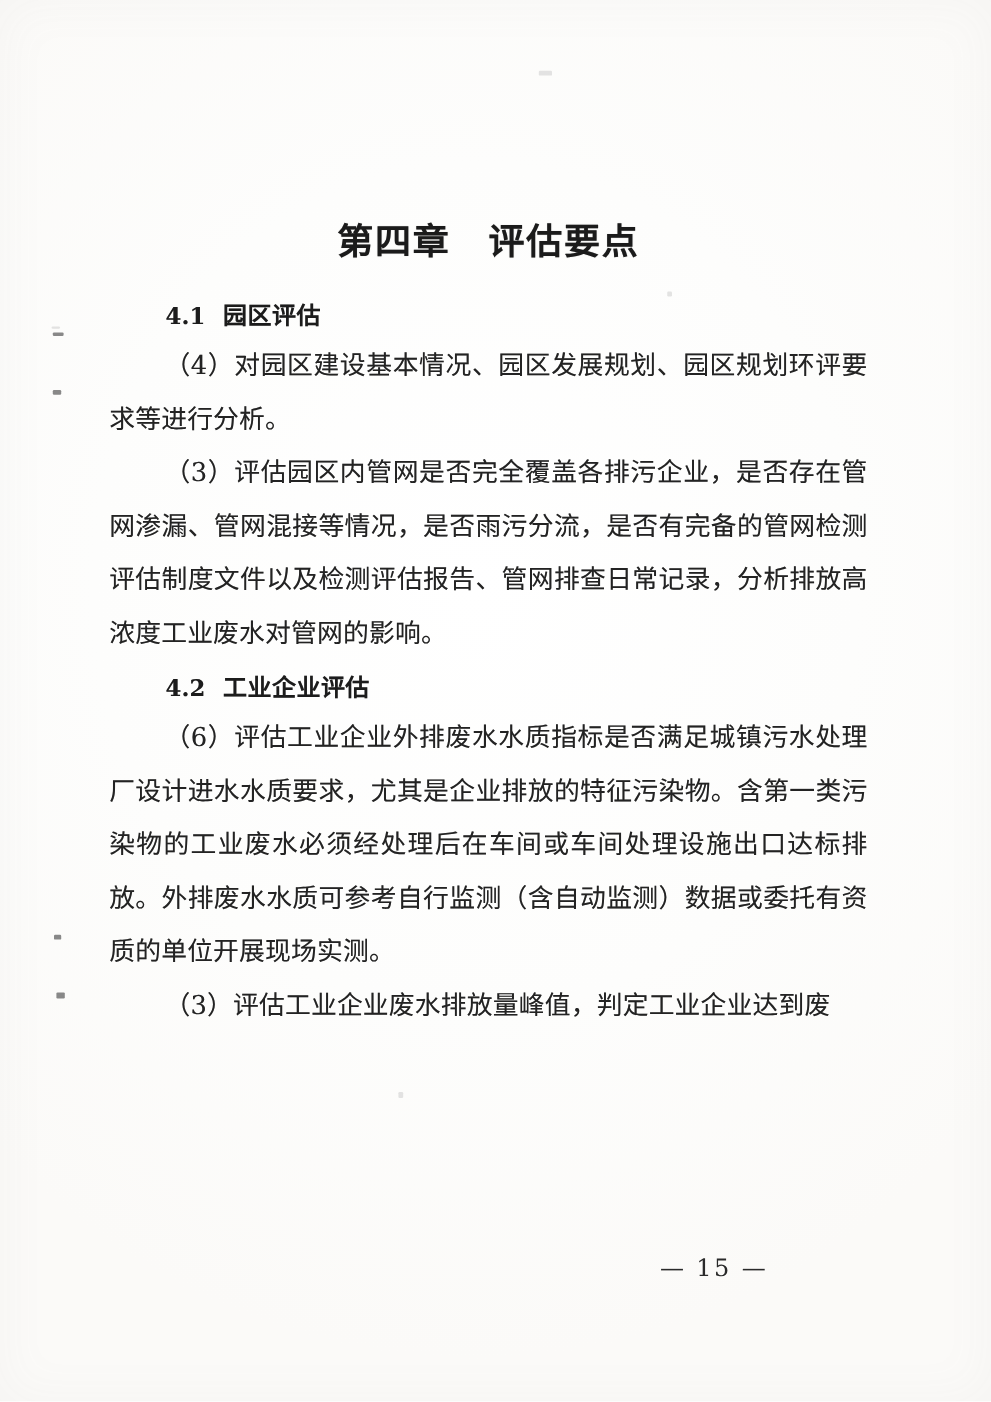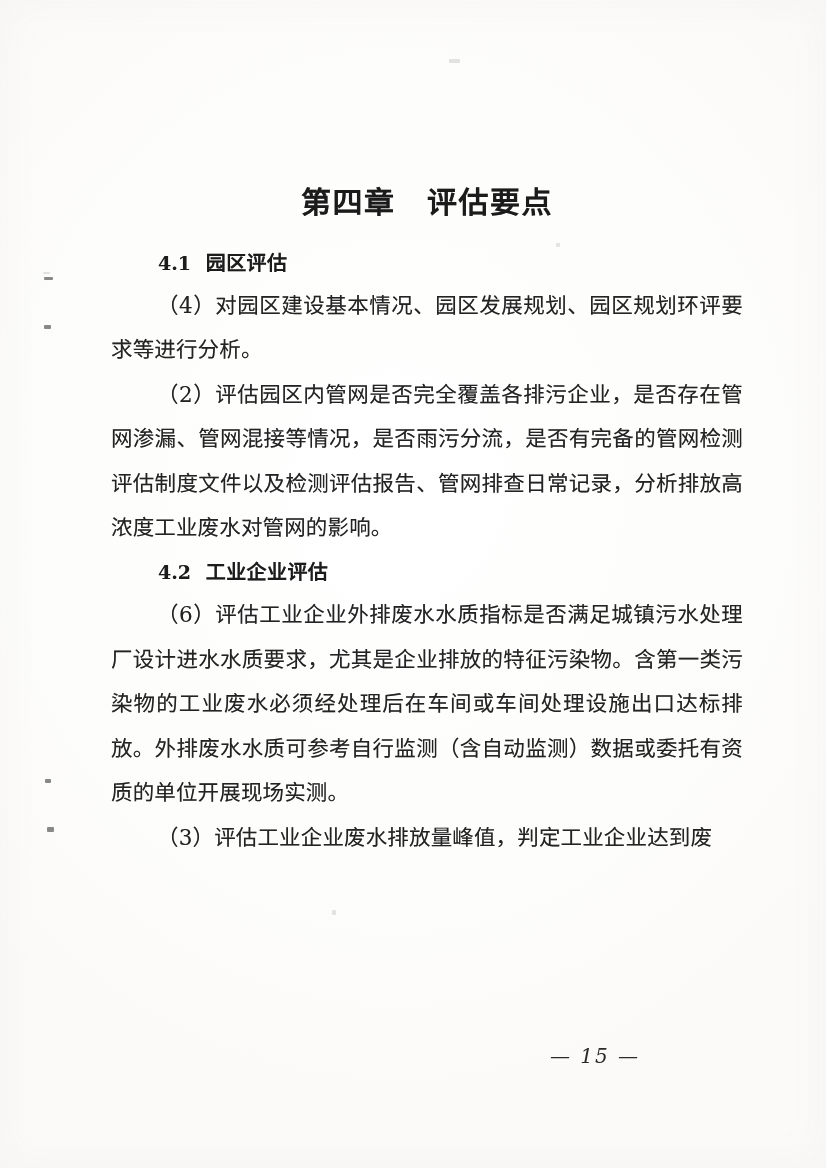--- a/index.html
+++ b/index.html
@@ -31,21 +31,21 @@
     content: "";
     position: absolute;
     inset: 0;
     pointer-events: none;
     box-shadow: inset 0 0 38px 6px rgba(140,140,140,0.045);
   }
 
   
   .text-column {
     position: absolute;
-    left: 111px;
+    left: 91px;
     top: 0;
     width: 632px;
   }
 
   
   .chapter-title {
     text-align: center;
     font-family: "DejaVu Sans", "Liberation Sans", sans-serif;
     font-weight: 700;
     font-size: 30px;
@@ -102,21 +102,20 @@
     left: 0;
     top: 1044px;
     width: 662px;
     text-align: center;
     padding-right: 0;
     font-family: "DejaVu Serif", "Liberation Serif", serif;
     font-size: 20px;
     color: #2a2a2a;
     letter-spacing: 2px;
     white-space: pre;
-    font-style: italic;
   }
   .page-footer .inner {
     display: inline-block;
     transform: translateX(264px);
   }
 
   
   .speck {
     position: absolute;
     background: #5c5c5c;
@@ -146,21 +145,21 @@
     <h1 class="chapter-title">第四章　评估要点</h1>
 
     <div class="gap-after-title"></div>
 
     <h2 class="section-heading"><span class="num">4.1</span>  <span>园区评估</span></h2>
 
     <div class="gap-after-head"></div>
 
     <p class="body-para">（4）对园区建设基本情况、园区发展规划、园区规划环评要求等进行分析。</p>
 
-    <p class="body-para">（2）评估园区内管网是否完全覆盖各排污企业，是否存在管网渗漏、管网混接等情况，是否雨污分流，是否有完备的管网检测评估制度文件以及检测评估报告、管网排查日常记录，分析排放高浓度工业废水对管网的影响。</p>
+    <p class="body-para">（3）评估园区内管网是否完全覆盖各排污企业，是否存在管网渗漏、管网混接等情况，是否雨污分流，是否有完备的管网检测评估制度文件以及检测评估报告、管网排查日常记录，分析排放高浓度工业废水对管网的影响。</p>
 
     <div class="gap-before-head2"></div>
 
     <h2 class="section-heading"><span class="num">4.2</span>  <span>工业企业评估</span></h2>
 
     <div class="gap-after-head"></div>
 
     <p class="body-para">（6）评估工业企业外排废水水质指标是否满足城镇污水处理厂设计进水水质要求，尤其是企业排放的特征污染物。含第一类污染物的工业废水必须经处理后在车间或车间处理设施出口达标排放。外排废水水质可参考自行监测（含自动监测）数据或委托有资质的单位开展现场实测。</p>
 
 

